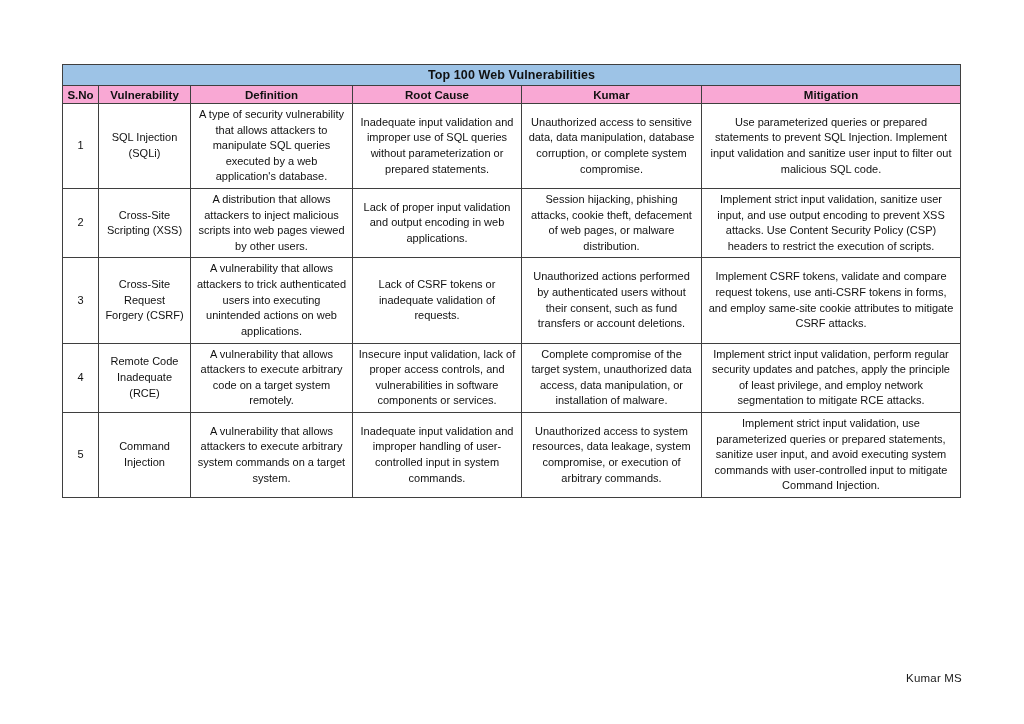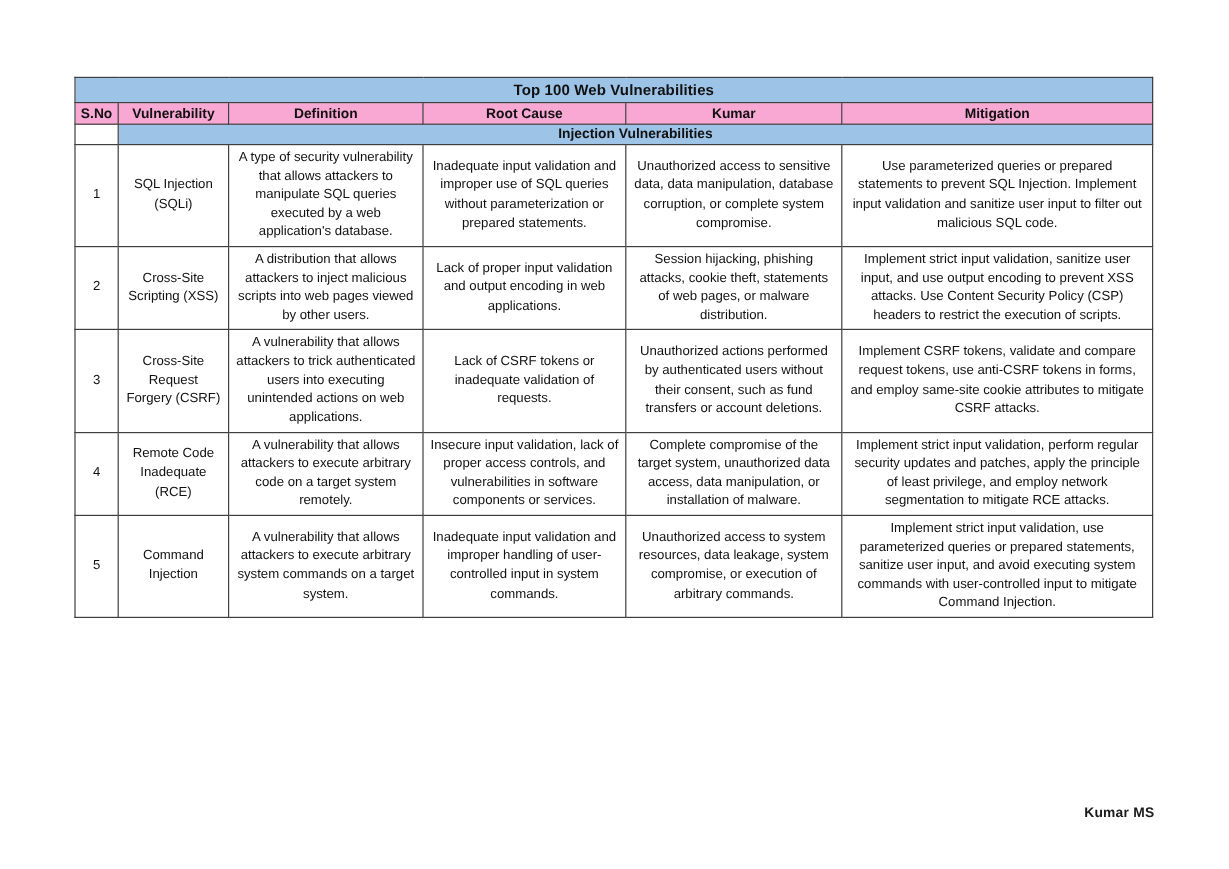--- a/index.html
+++ b/index.html
@@ -81,21 +81,21 @@
   td.cell-imp { padding: 4px 6px; }
   td.cell-def { padding: 4px 6px; }
   td.cell-root { padding: 4px 6px; }
   td.cell-vuln { padding: 4px 4px; }
 
   #footer {
     position: absolute;
     right: 62px;
     top: 672px;
     font-size: 11.5px;
-    font-weight: bold;
+    font-weight: normal;
     color: #1a1a1a;
     letter-spacing: 0.2px;
   }
 </style>
 </head>
 <body>
 
 <div id="page">
 
   <div id="sheet">
@@ -113,40 +113,36 @@
           <td colspan="6">Top 100  Web Vulnerabilities</td>
         </tr>
         <tr class="colhead-row">
           <th>S.No</th>
           <th>Vulnerability</th>
           <th>Definition</th>
           <th>Root Cause</th>
           <th>Kumar</th>
           <th>Mitigation</th>
         </tr>
-        <tr class="section-row">
-          <td class="section-blank"></td>
-          <td class="section-label" colspan="5">Injection Vulnerabilities</td>
-        </tr>
 
         <tr class="data-row">
           <td class="cell-sno">1</td>
           <td class="cell-vuln">SQL Injection (SQLi)</td>
           <td class="cell-def">A type of security vulnerability that allows attackers to manipulate SQL queries executed by a web application's database.</td>
           <td class="cell-root">Inadequate input validation and improper use of SQL queries without parameterization or prepared statements.</td>
           <td class="cell-imp">Unauthorized access to sensitive data, data manipulation, database corruption, or complete system compromise.</td>
           <td class="cell-mit">Use parameterized queries or prepared statements to prevent SQL Injection. Implement input validation and sanitize user input to filter out malicious SQL code.</td>
         </tr>
 
         <tr class="data-row">
           <td class="cell-sno">2</td>
           <td class="cell-vuln">Cross-Site Scripting (XSS)</td>
           <td class="cell-def">A distribution that allows attackers to inject malicious scripts into web pages viewed by other users.</td>
           <td class="cell-root">Lack of proper input validation and output encoding in web applications.</td>
-          <td class="cell-imp">Session hijacking, phishing attacks, cookie theft, statements of web pages, or malware distribution.</td>
+          <td class="cell-imp">Session hijacking, phishing attacks, cookie theft, defacement of web pages, or malware distribution.</td>
           <td class="cell-mit">Implement strict input validation, sanitize user input, and use output encoding to prevent XSS attacks. Use Content Security Policy (CSP) headers to restrict the execution of scripts.</td>
         </tr>
 
         <tr class="data-row">
           <td class="cell-sno">3</td>
           <td class="cell-vuln">Cross-Site Request Forgery (CSRF)</td>
           <td class="cell-def">A vulnerability that allows attackers to trick authenticated users into executing unintended actions on web applications.</td>
           <td class="cell-root">Lack of CSRF tokens or inadequate validation of requests.</td>
           <td class="cell-imp">Unauthorized actions performed by authenticated users without their consent, such as fund transfers or account deletions.</td>
           <td class="cell-mit">Implement CSRF tokens, validate and compare request tokens, use anti-CSRF tokens in forms, and employ same-site cookie attributes to mitigate CSRF attacks.</td>

